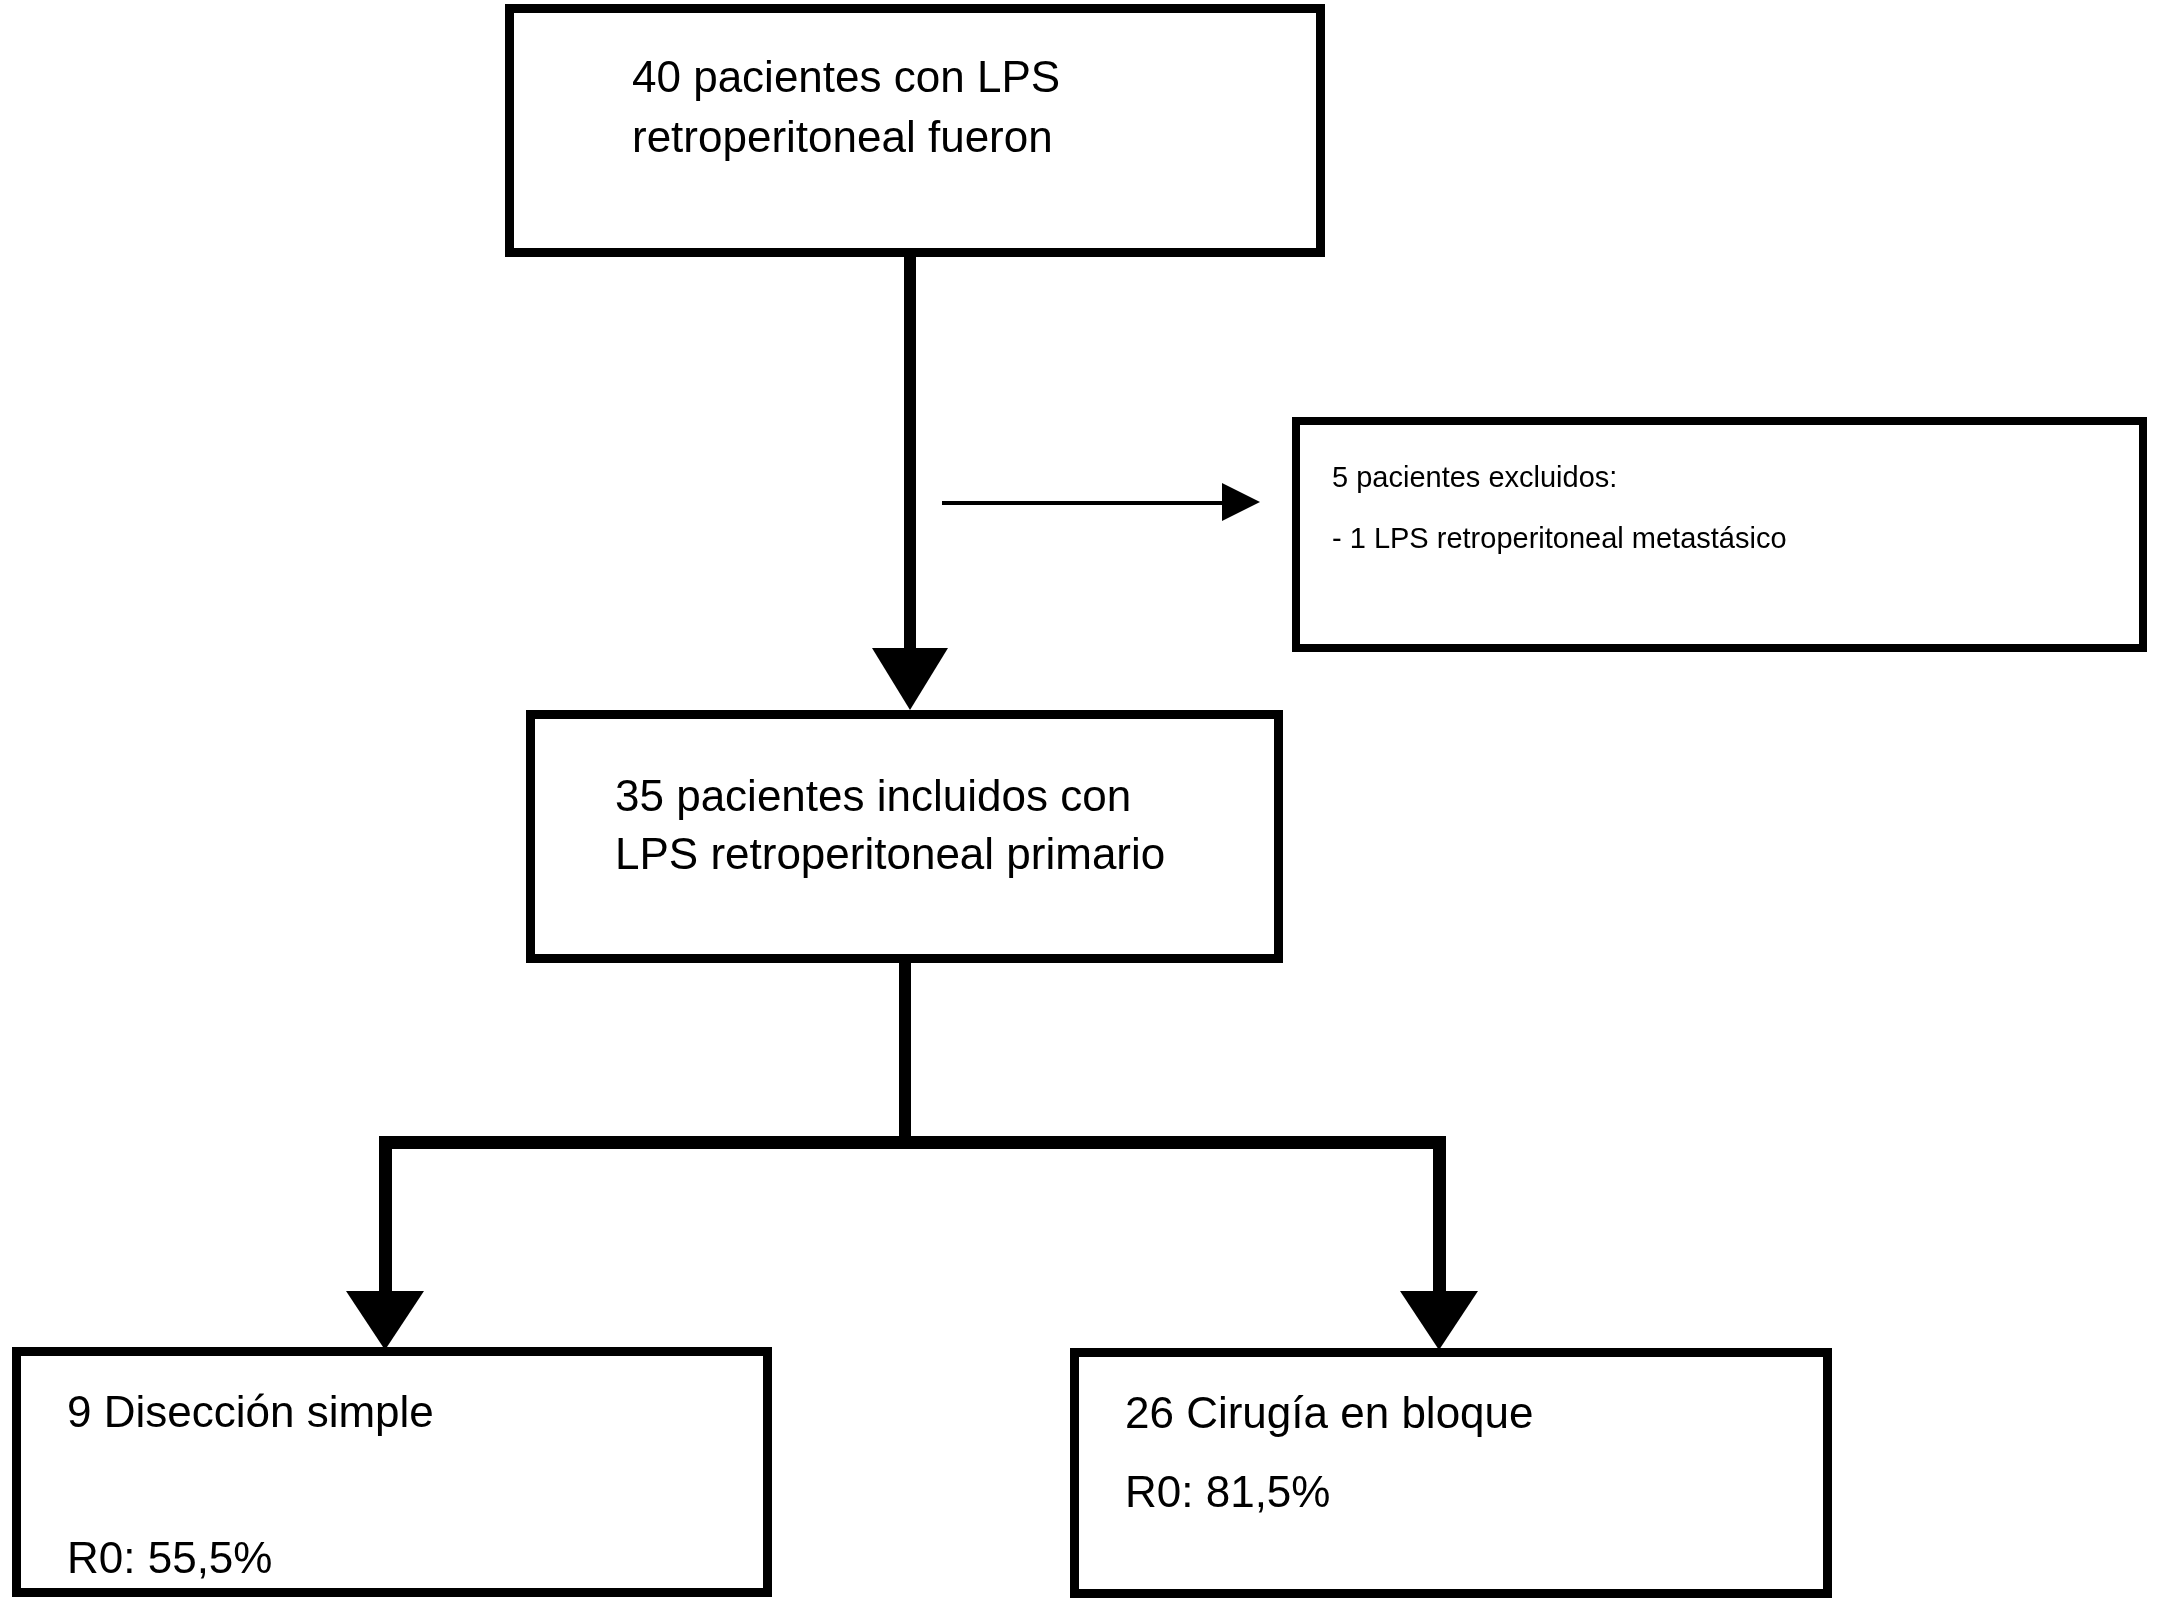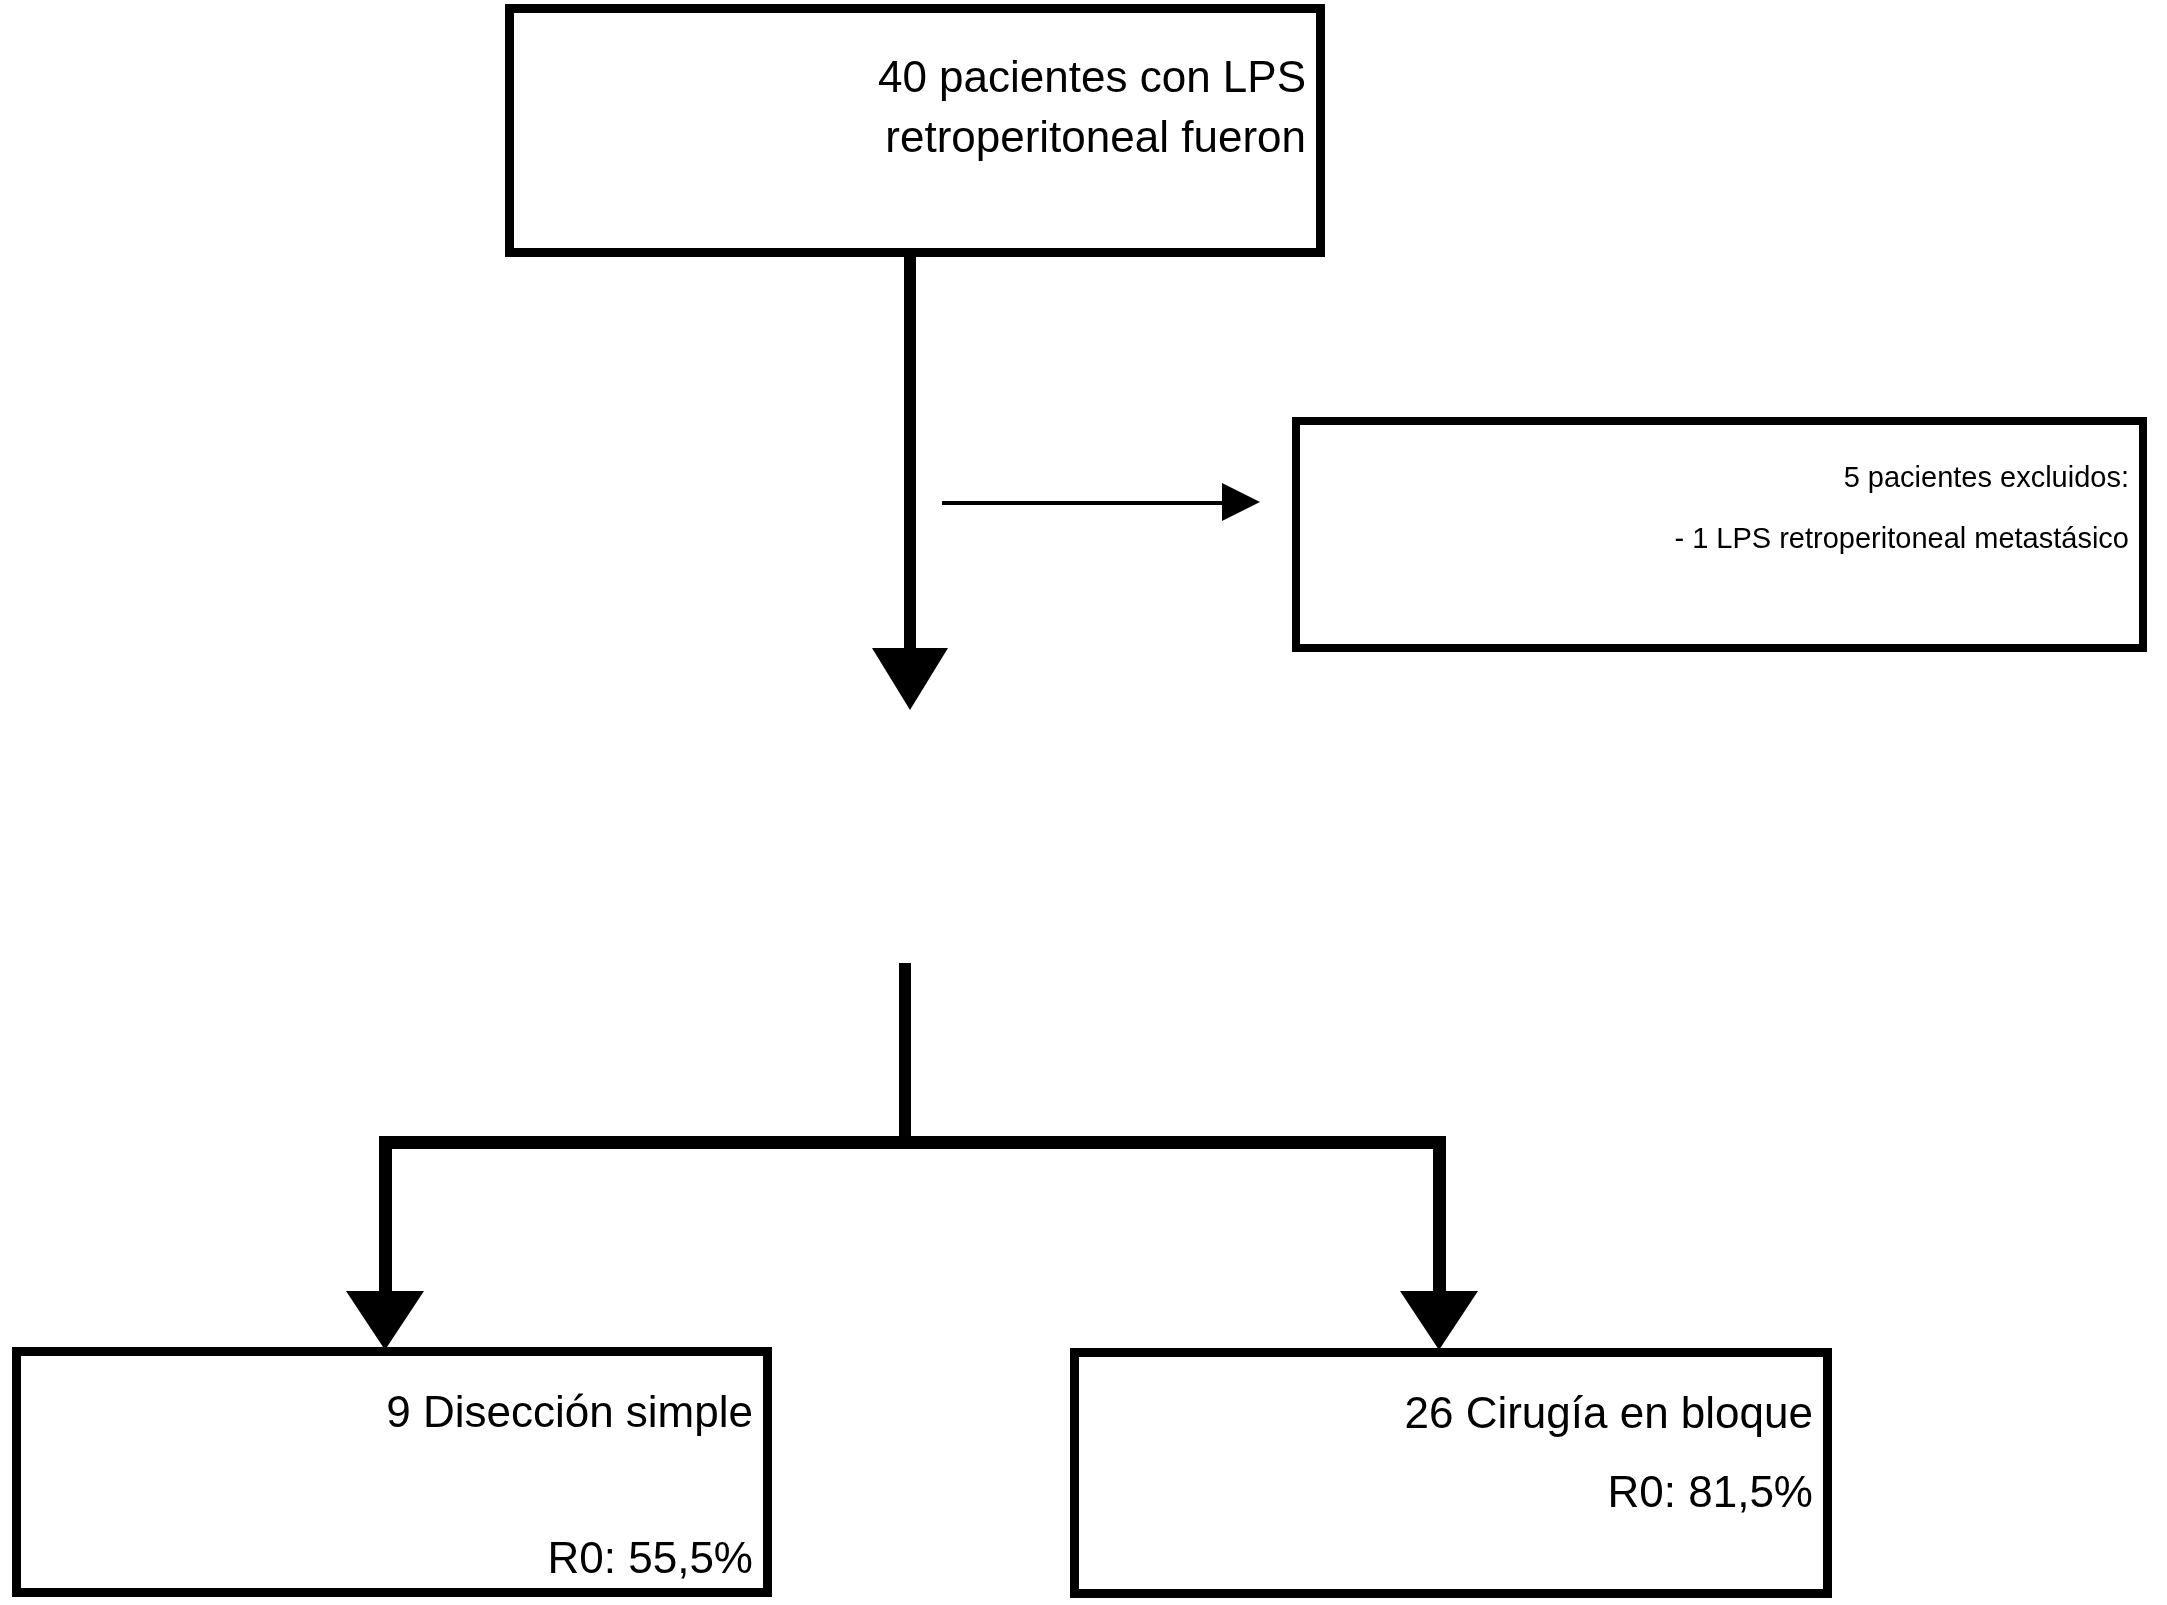--- a/index.html
+++ b/index.html
@@ -8,21 +8,20 @@
     background: #ffffff;
   }
   #canvas {
     position: relative;
     width: 2167px;
     height: 1605px;
     background: #ffffff;
     font-family: "Liberation Sans", "DejaVu Sans", sans-serif;
     color: #000000;
     overflow: hidden;
-    text-align: right;
   }
   .node {
     position: absolute;
     box-sizing: border-box;
     background: #ffffff;
     border: 9px solid #000000;
   }
   .node .txt {
     font-size: 44px;
     line-height: 60px;
@@ -91,20 +90,24 @@
   <div class="arrowhead-down" id="v1-head"></div>
 
   <div class="conn" id="h-line"></div>
   <div class="arrowhead-right" id="h-head"></div>
 
   <div class="node" id="box-excluded">
     <div class="txt">5 pacientes excluidos:</div>
     <div class="txt">- 1 LPS retroperitoneal metastásico</div>
   </div>
 
+  <div class="node" id="box-included">
+    <div class="txt">35 pacientes incluidos con</div>
+    <div class="txt">LPS retroperitoneal primario</div>
+  </div>
 
   <div class="conn" id="v2-line"></div>
   <div class="conn" id="t-bar"></div>
   <div class="conn" id="ld-line"></div>
   <div class="arrowhead-down" id="ld-head"></div>
   <div class="conn" id="rd-line"></div>
   <div class="arrowhead-down" id="rd-head"></div>
 
   <div class="node" id="box-dissection">
     <div class="txt">9 Disección simple</div>

